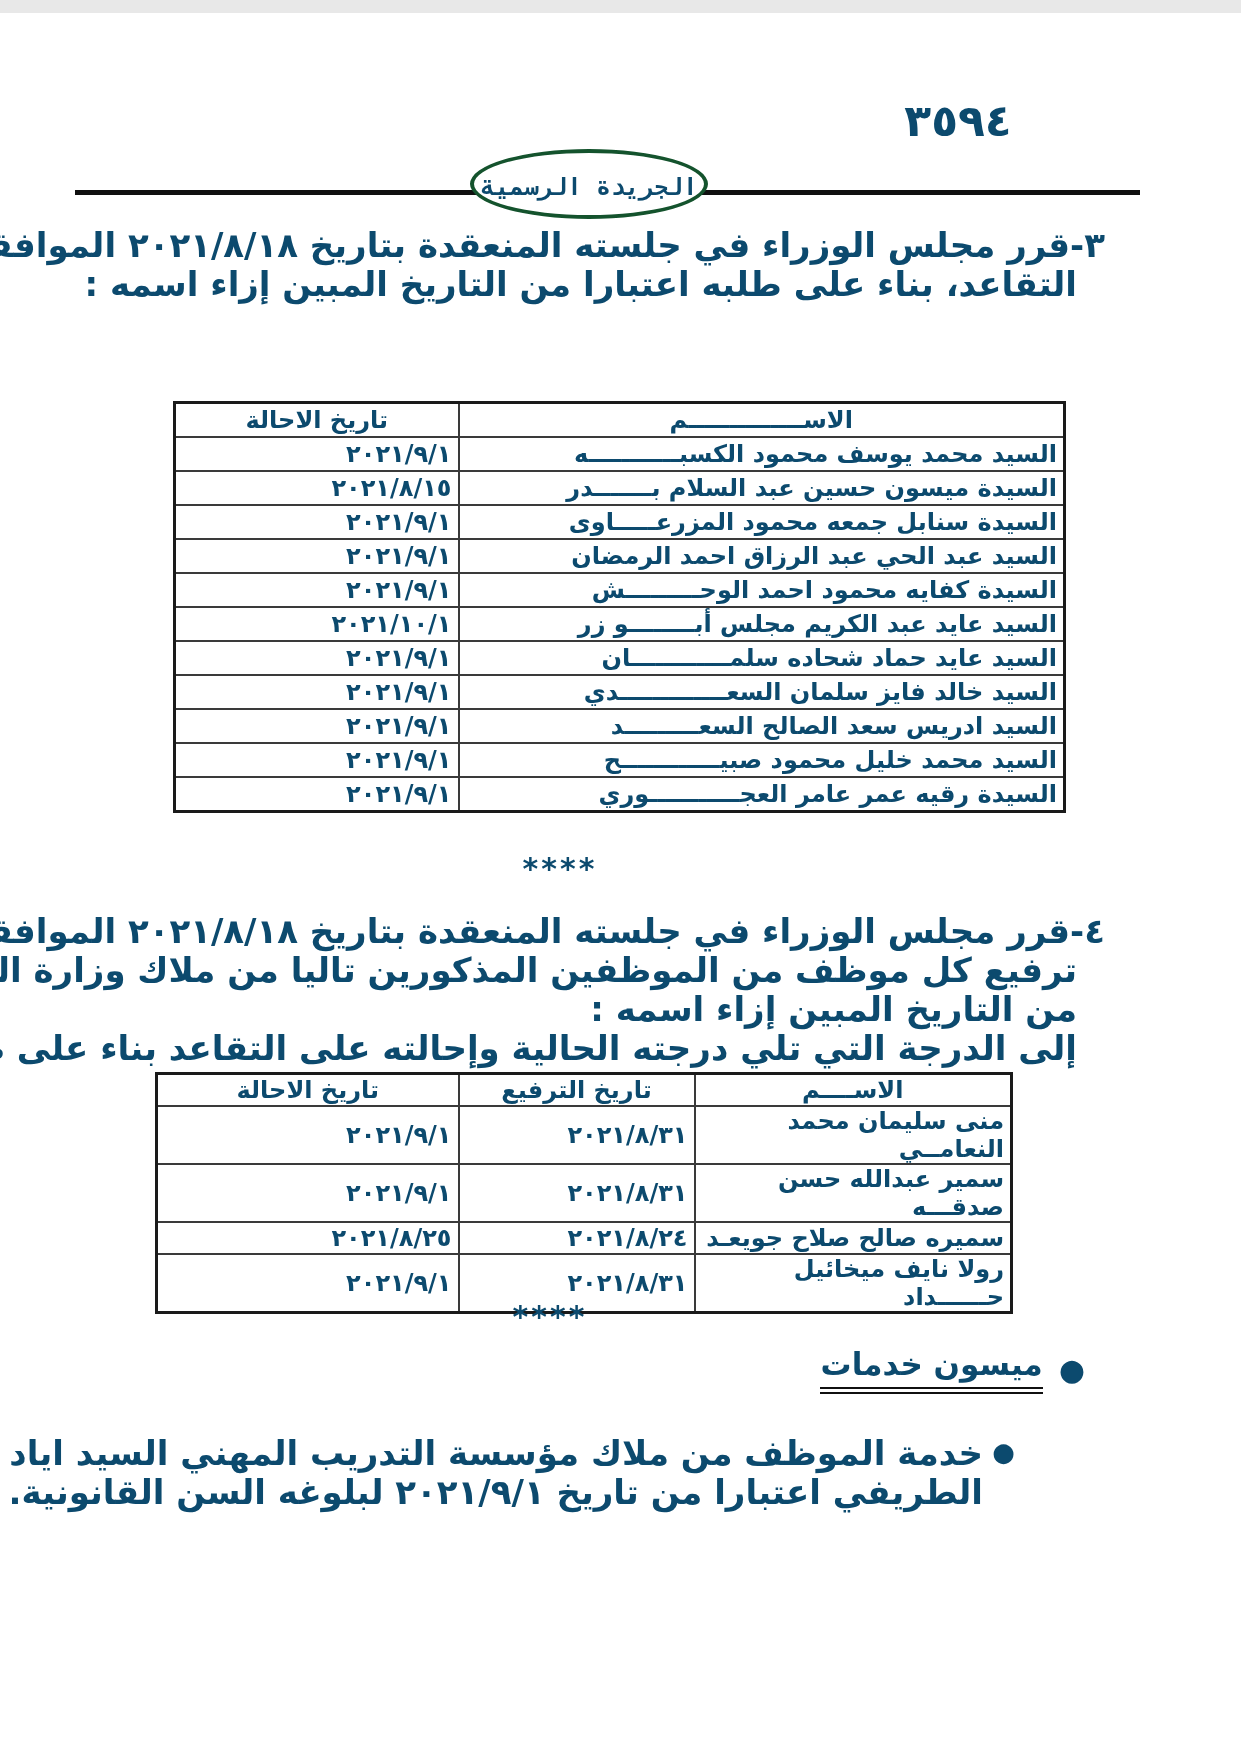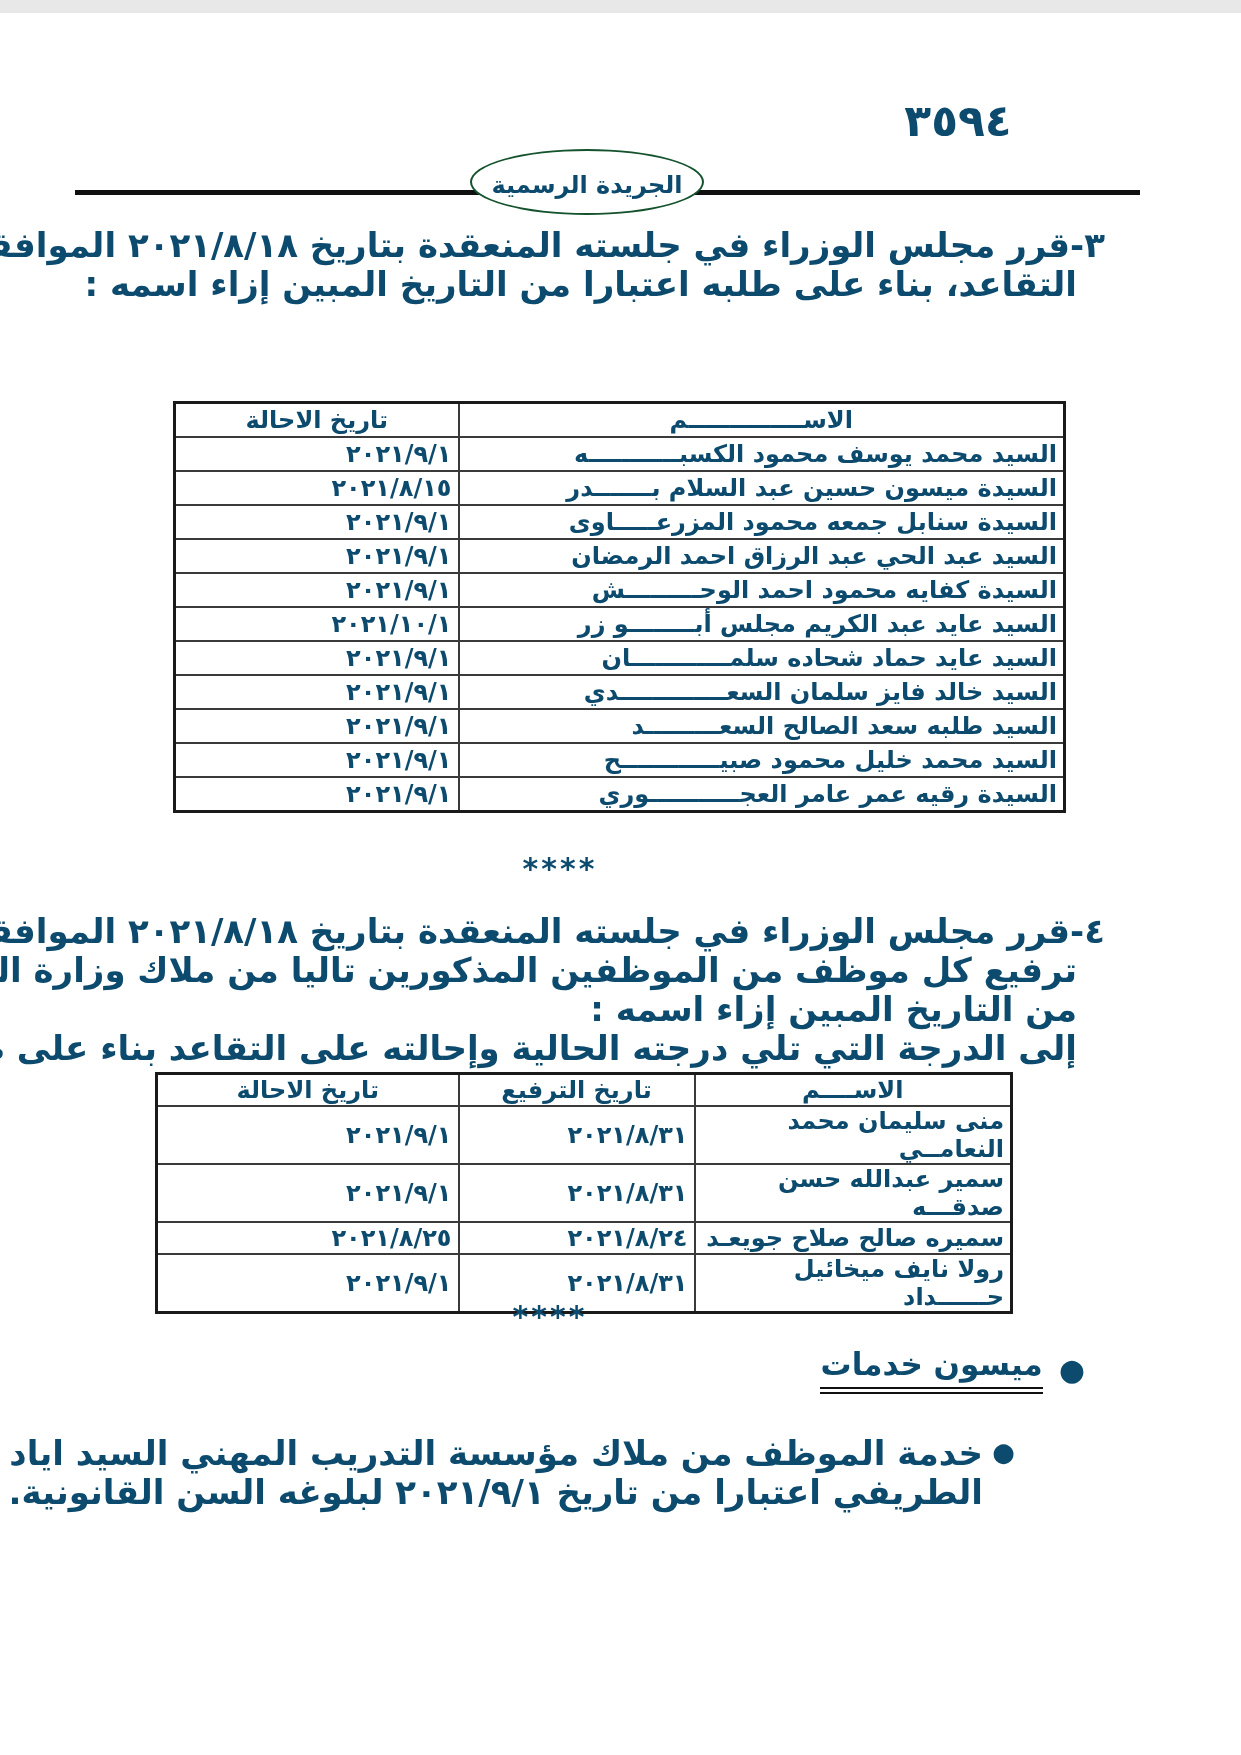--- a/index.html
+++ b/index.html
@@ -38,26 +38,27 @@
     height: 5px;
     background: #101010;
   }
   .masthead-oval {
     position: absolute;
     top: 136px;
     left: 470px;
     width: 230px;
     height: 62px;
     background: #ffffff;
-    border: 2px solid #14532d;
+    border: 4px solid #14532d;
     border-radius: 50%;
     display: flex;
     align-items: center;
     justify-content: center;
     z-index: 2;
+    font-family: Liberation Mono, monospace;
   }
   .masthead-title {
     font-size: 24px;
     padding-top: 6px;
   }
 
   
   .para {
     position: absolute;
     right: 136px;
@@ -195,21 +196,21 @@
         </tr>
       <tr>
           <td>السيد عايد حماد شحاده سلمــــــــــــان</td>
           <td class="date-cell">٢٠٢١/٩/١</td>
         </tr>
       <tr>
           <td>السيد خالد فايز سلمان السعـــــــــــــدي</td>
           <td class="date-cell">٢٠٢١/٩/١</td>
         </tr>
       <tr>
-          <td>السيد طلبه سعد الصالح السعـــــــــد</td>
+          <td>السيد ادريس سعد الصالح السعـــــــــد</td>
           <td class="date-cell">٢٠٢١/٩/١</td>
         </tr>
       <tr>
           <td>السيد محمد خليل محمود صبيــــــــــــح</td>
           <td class="date-cell">٢٠٢١/٩/١</td>
         </tr>
       <tr>
           <td>السيدة رقيه عمر عامر العجـــــــــــوري</td>
           <td class="date-cell">٢٠٢١/٩/١</td>
         </tr>

